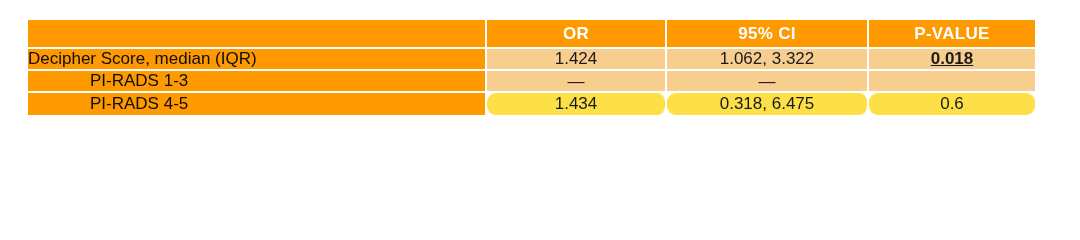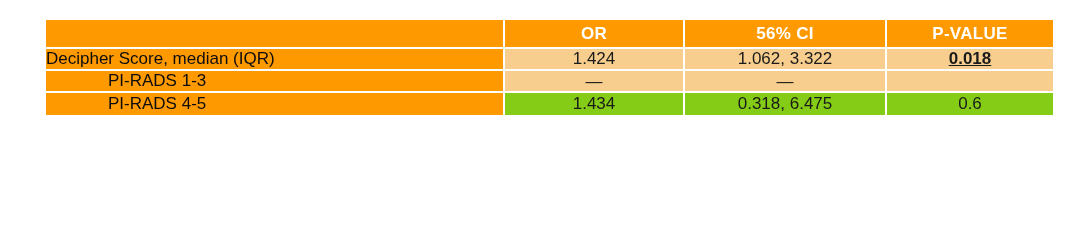--- a/index.html
+++ b/index.html
@@ -14,21 +14,21 @@
     overflow: hidden;
   }
   .page {
     position: relative;
     width: 1080px;
     height: 193px;
     background: #ffffff;
   }
   .results-table {
     position: absolute;
-    left: 46px;
+    left: 28px;
     top: 20px;
     width: 1007px;
     border-collapse: separate;
     border-spacing: 0;
     table-layout: fixed;
   }
   .results-table td,
   .results-table th {
     padding: 0;
     margin: 0;
@@ -85,21 +85,21 @@
   .val {
     font-size: 17px;
     color: #1a1a1a;
     text-align: center;
     height: 14px;
     white-space: nowrap;
   }
   .val.bold { font-weight: bold; text-decoration: underline; }
 
   .shade-dark { background: #f7ce8e; }
-  .shade-light { background: #84cc16; }
+  .shade-light { background: #fde047; border-radius: 9px; }
 
   .dash {
     font-size: 17px;
     line-height: 1;
   }
 </style>
 </head>
 <body>
 
 <div class="page">
@@ -109,21 +109,21 @@
       <col class="c-label">
       <col class="c-or">
       <col class="c-ci">
       <col class="c-p">
     </colgroup>
 
     <thead>
       <tr>
         <th class="hdr-blank"></th>
         <th class="hdr-cell">OR</th>
-        <th class="hdr-cell">56% CI</th>
+        <th class="hdr-cell">95% CI</th>
         <th class="hdr-cell">P-VALUE</th>
       </tr>
     </thead>
 
     <tbody>
 
       <tr>
         <td class="lbl">Decipher Score, median (IQR)</td>
         <td class="val shade-dark">1.424</td>
         <td class="val shade-dark">1.062, 3.322</td>

